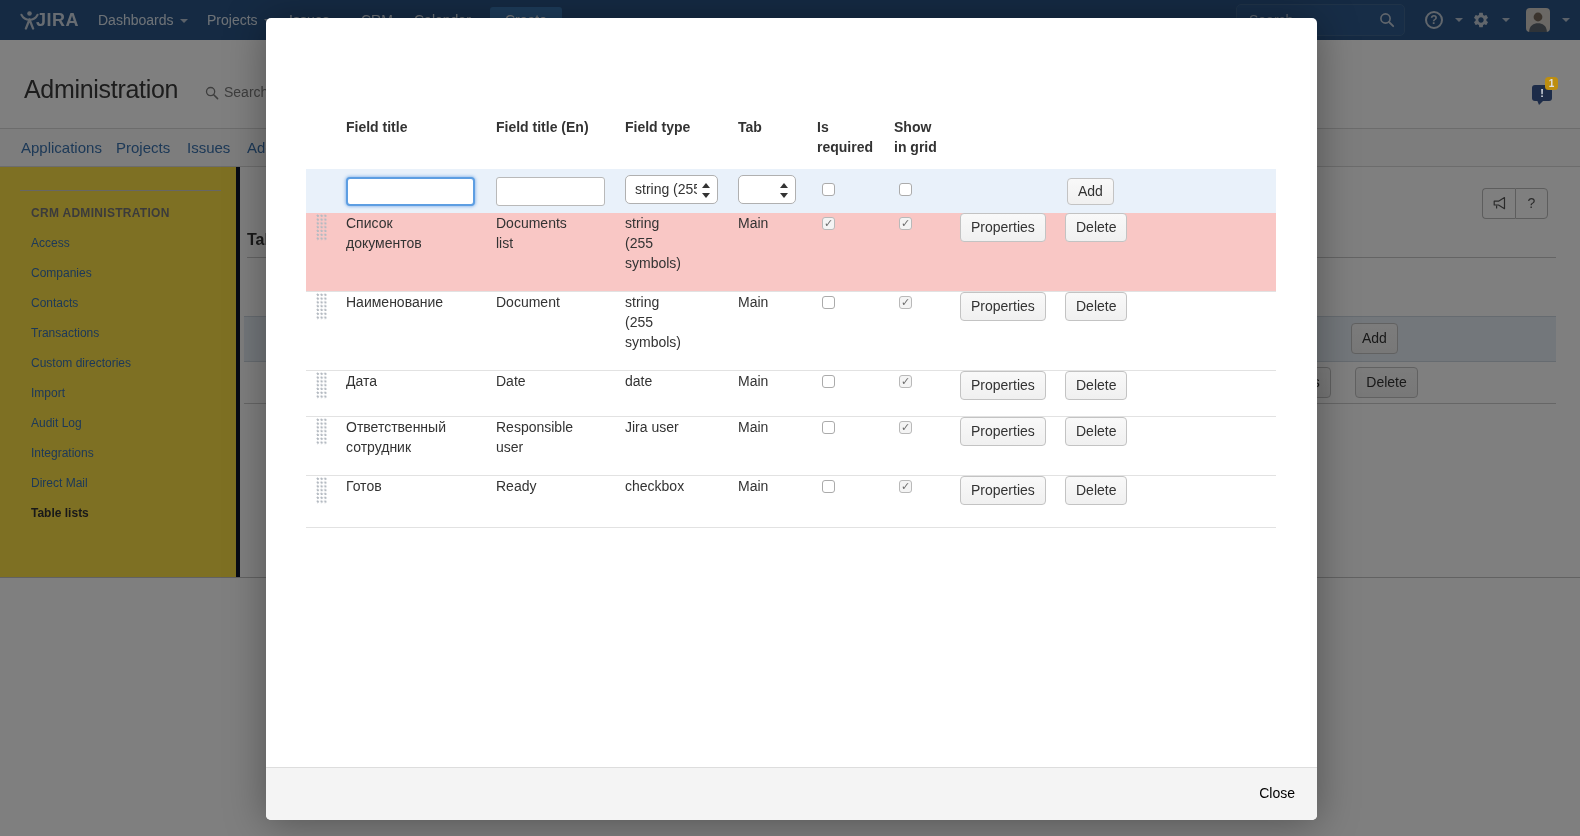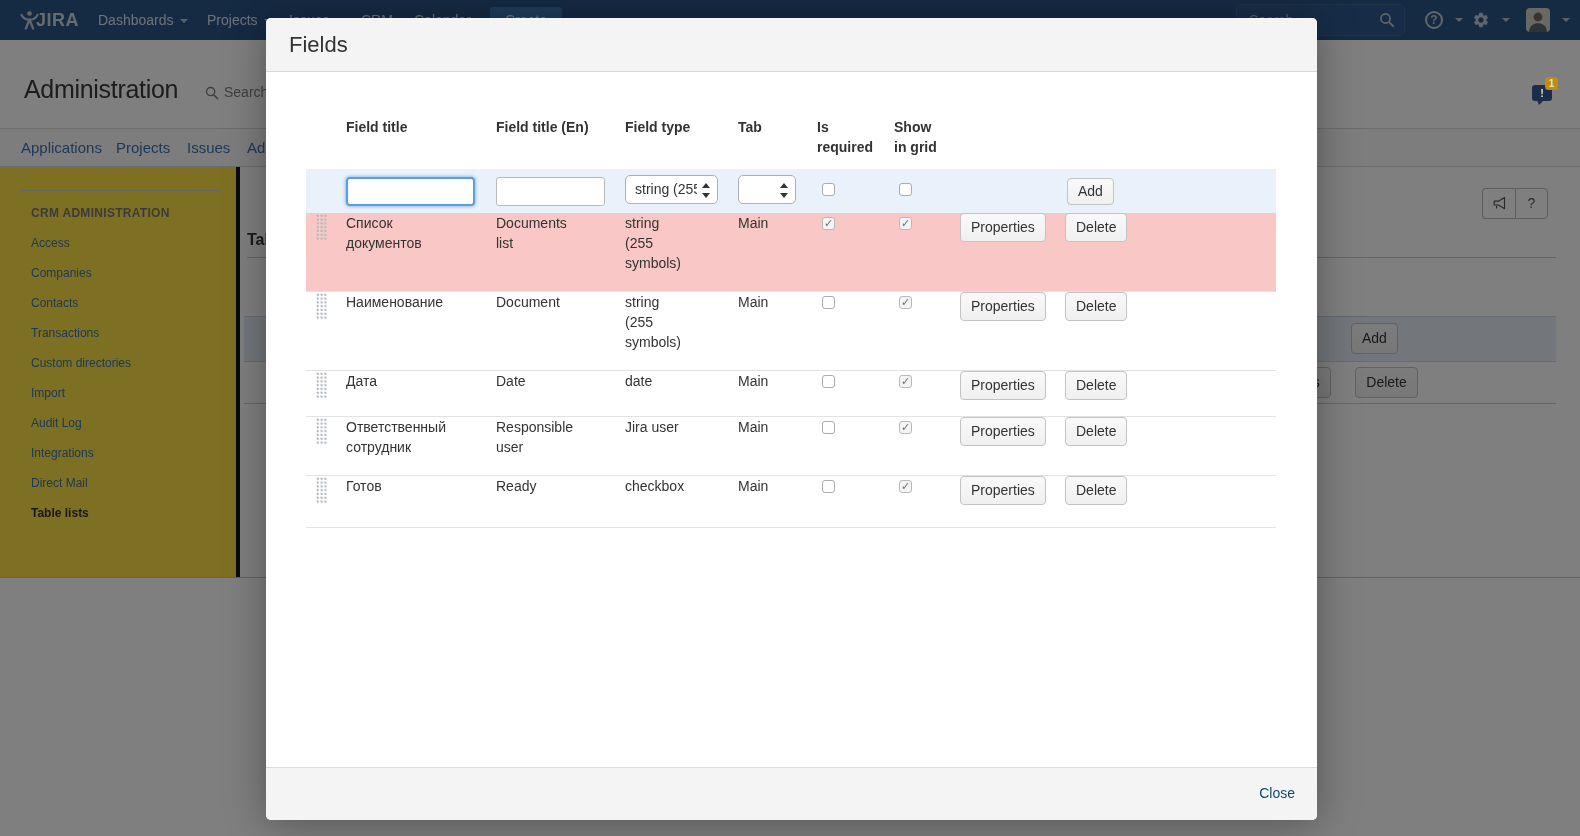--- a/index.html
+++ b/index.html
@@ -57,21 +57,21 @@
 
 .notif { position:absolute; left:1528px; top:76px; width:32px; height:32px; z-index:15; }
 .notif-bubble { position:absolute; left:4px; top:9px; width:20px; height:16px; background:#1d2c49; border-radius:3px; color:#d7dbe2; font-size:11px; font-weight:bold; text-align:center; line-height:16px; }
 .notif-tail { position:absolute; left:9px; top:24px; width:0; height:0; border:5px solid transparent; border-top-color:#1d2c49; border-left-width:2px; border-right-width:5px; }
 .notif-badge { position:absolute; left:17px; top:1px; width:13px; height:13px; background:#bd8e10; border-radius:3.5px; color:#dfdfe3; font-size:10px; font-weight:bold; text-align:center; line-height:13px; }
 
 .dialog { position:absolute; left:266px; top:18px; width:1051px; height:802px; background:#fff; border-radius:5px; box-shadow:0 3px 40px rgba(0,0,0,0.35); z-index:20; }
 .dlg-header { position:absolute; left:0; top:0; width:100%; height:54px; background:#f4f4f4; border-bottom:1px solid #d7d7d7; border-radius:5px 5px 0 0; }
 .dlg-title { position:absolute; left:23px; top:0; line-height:54px; font-size:22px; color:#333; }
 .dlg-footer { position:absolute; left:0; bottom:0; width:100%; height:53px; background:#f4f4f4; border-top:1px solid #ddd; border-radius:0 0 5px 5px; }
-.dlg-close { position:absolute; right:22px; top:0; line-height:51px; font-size:14px; color:#0c4a6e; cursor:pointer; }
+.dlg-close { position:absolute; right:22px; top:0; line-height:51px; font-size:14px; color:#000000; cursor:pointer; }
 .dlg-body { position:absolute; left:40px; top:55px; width:970px; }
 
 table.fields { width:970px; border-collapse:collapse; table-layout:fixed; }
 col.c-drag{width:40px} col.c-title{width:150px} col.c-en{width:129px} col.c-type{width:113px}
 col.c-tab{width:79px} col.c-req{width:77px} col.c-grid{width:60px} col.c-props{width:106px} col.c-del{width:216px}
 .fields th { text-align:left; vertical-align:top; font-size:14px; font-weight:bold; color:#333; line-height:20px; padding:44px 8px 0 0; height:96px; }
 .fields td { vertical-align:top; font-size:14px; color:#333; line-height:20px; border-bottom:1px solid #e2e2e2; }
 .fields td.c2 { padding-right:28px; }
 .fields td.c3 { padding-right:46px; }
 .fields td.c4 { padding-right:49px; }
@@ -189,23 +189,20 @@
 
 <div class="blanket"></div>
 
 <div class="notif">
   <span class="notif-bubble">!</span>
   <span class="notif-tail"></span>
   <span class="notif-badge">1</span>
 </div>
 
 <div class="dialog">
-  <div class="dlg-header">
-    <span class="dlg-title">Fields</span>
-  </div>
   <div class="dlg-body">
     <table class="fields">
       <colgroup>
         <col class="c-drag">
           <col class="c-title">
           <col class="c-en">
           <col class="c-type">
         <col class="c-tab">
           <col class="c-req">
           <col class="c-grid">

